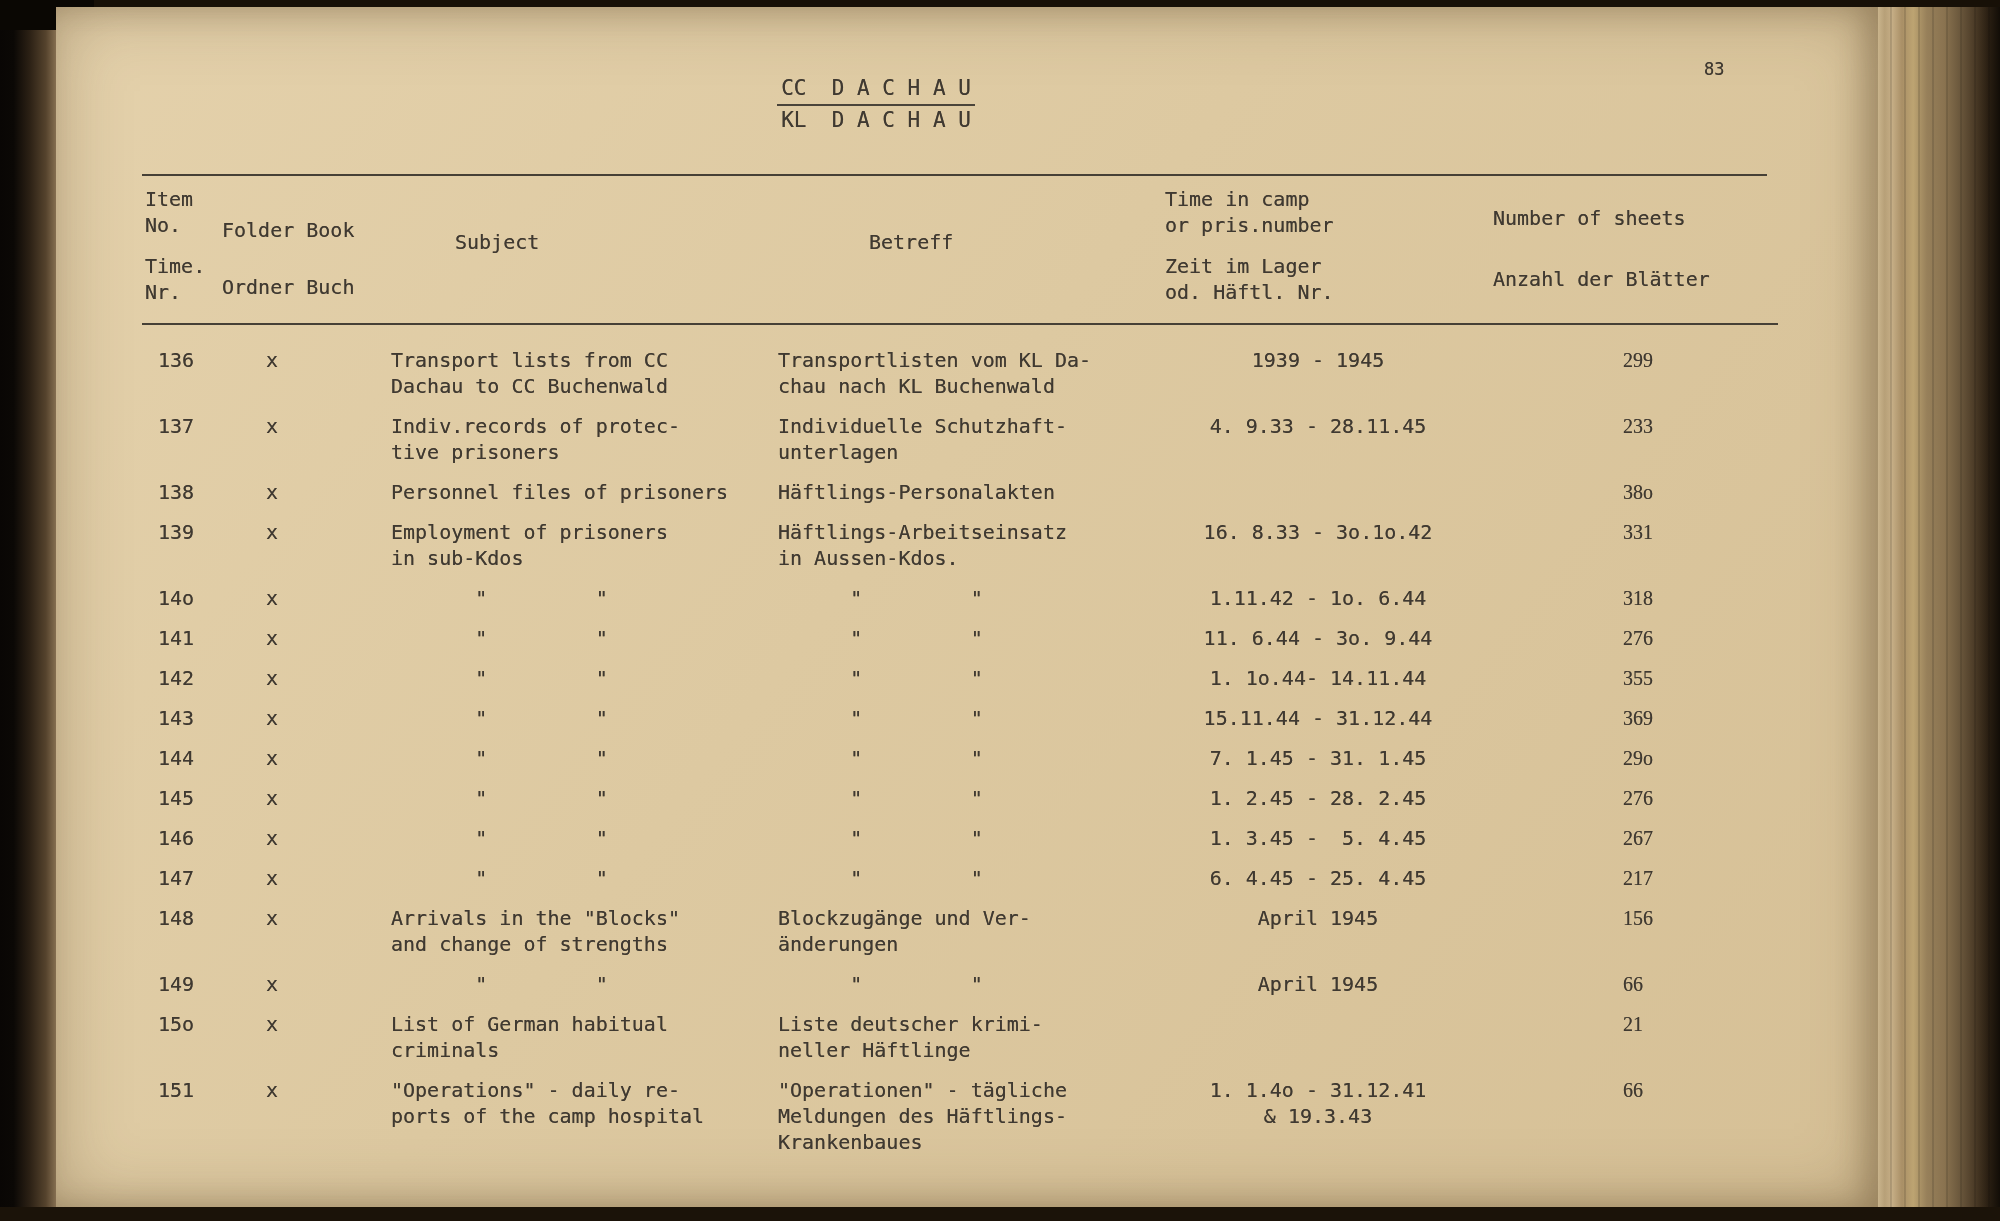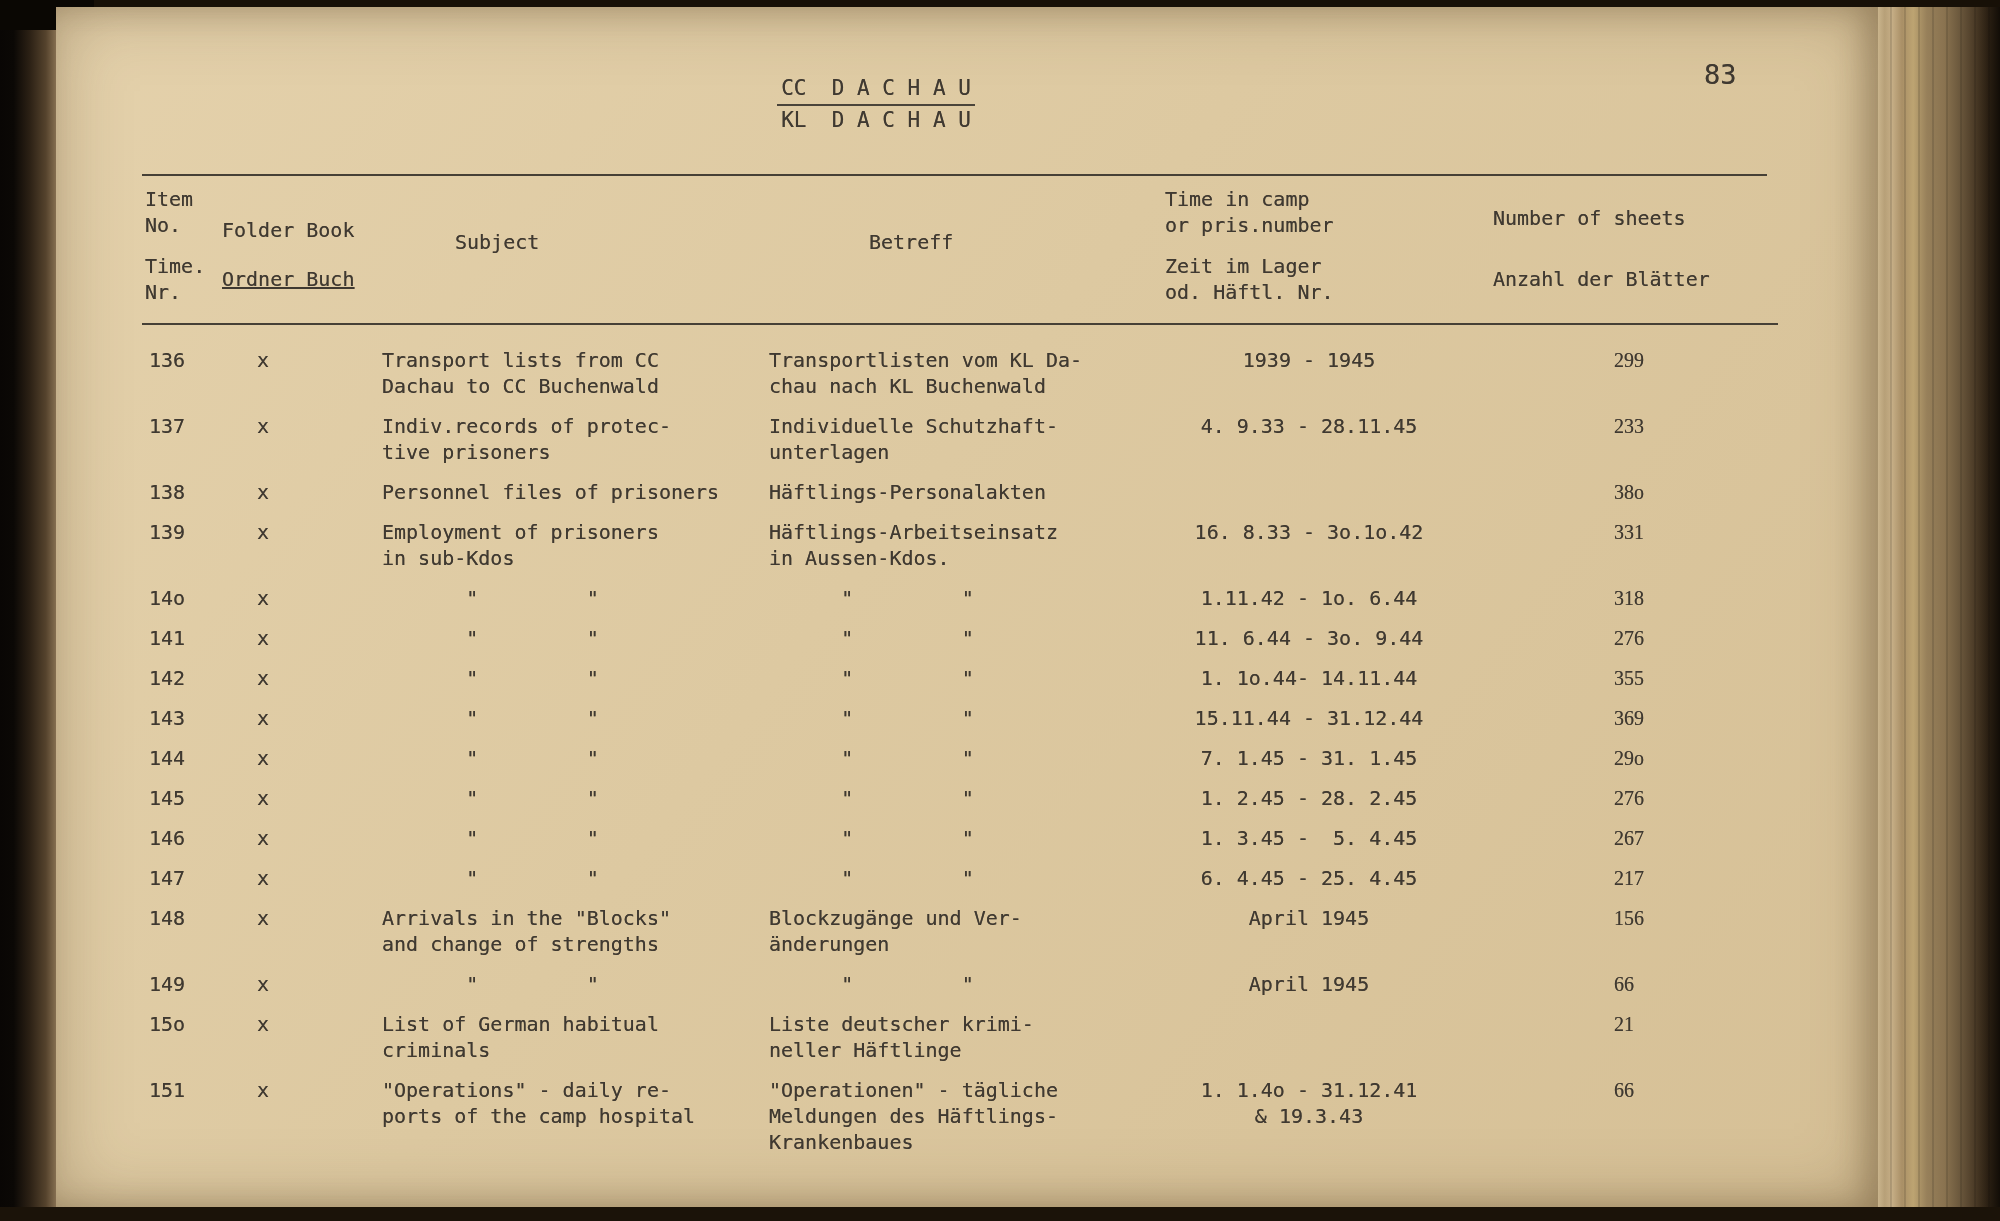--- a/index.html
+++ b/index.html
@@ -32,39 +32,39 @@
     position:absolute;left:56px;top:7px;width:1822px;height:1200px;
     background:linear-gradient(128deg,#e4d1ab 0%,#ddc9a1 45%,#d6c096 100%);
     box-shadow:inset 0 0 70px rgba(90,66,34,.35), inset -14px 0 28px rgba(80,58,30,.28);
     color:#3f3931;
   }
   .tt{white-space:pre-wrap;text-shadow:0 0 .5px rgba(55,48,38,.65);}
   
   .title-block{position:absolute;left:520px;top:68px;width:600px;text-align:center;font-size:21px;line-height:27px;}
   .title-line1{display:inline-block;border-bottom:2px solid #4a443a;padding:0 4px 2px 4px;}
   .title-line2{display:block;margin-top:1px;}
-  .page-number{position:absolute;left:1648px;top:52px;font-size:27px;text-align:center;}
+  .page-number{position:absolute;left:1648px;top:52px;font-size:17px;text-align:center;}
   
   .rule{position:absolute;height:2px;background:#464036;}
   .rule-top{left:86px;top:167px;width:1625px;}
   .rule-bottom{left:86px;top:316px;width:1636px;}
   
   .hdr{position:absolute;font-size:20px;line-height:26px;white-space:pre-line;}
   .h-item-en{left:89px;top:179px;}
   .h-folder-en{left:166px;top:210px;}
   .h-subject{left:399px;top:222px;}
   .h-betreff{left:774px;top:222px;margin-left:39px;}
   .h-time-en{left:1109px;top:179px;}
   .h-sheets-en{left:1437px;top:198px;}
   .h-item-de{left:89px;top:246px;}
-  .h-folder-de{left:166px;top:259px;text-decoration:underline;}
+  .h-folder-de{left:166px;top:267px;}
   .h-time-de{left:1109px;top:246px;}
   .h-sheets-de{left:1437px;top:259px;}
   
-  .rows{position:absolute;left:4px;top:340px;width:1790px;}
+  .rows{position:absolute;left:13px;top:340px;width:1790px;}
   .row{display:flex;align-items:flex-start;padding-left:89px;margin-bottom:14px;font-size:20px;line-height:26px;}
   .c{white-space:pre-wrap;}
   .c-item{width:108px;}
   .c-folder{width:125px;}
   .c-subject{width:387px;}
   .c-betreff{width:385px;}
   .c-time{width:310px;text-align:center;white-space:pre;}
   .c-sheets{width:200px;margin-left:150px;font-family:Liberation Serif, serif;}
 </style>
 </head>

